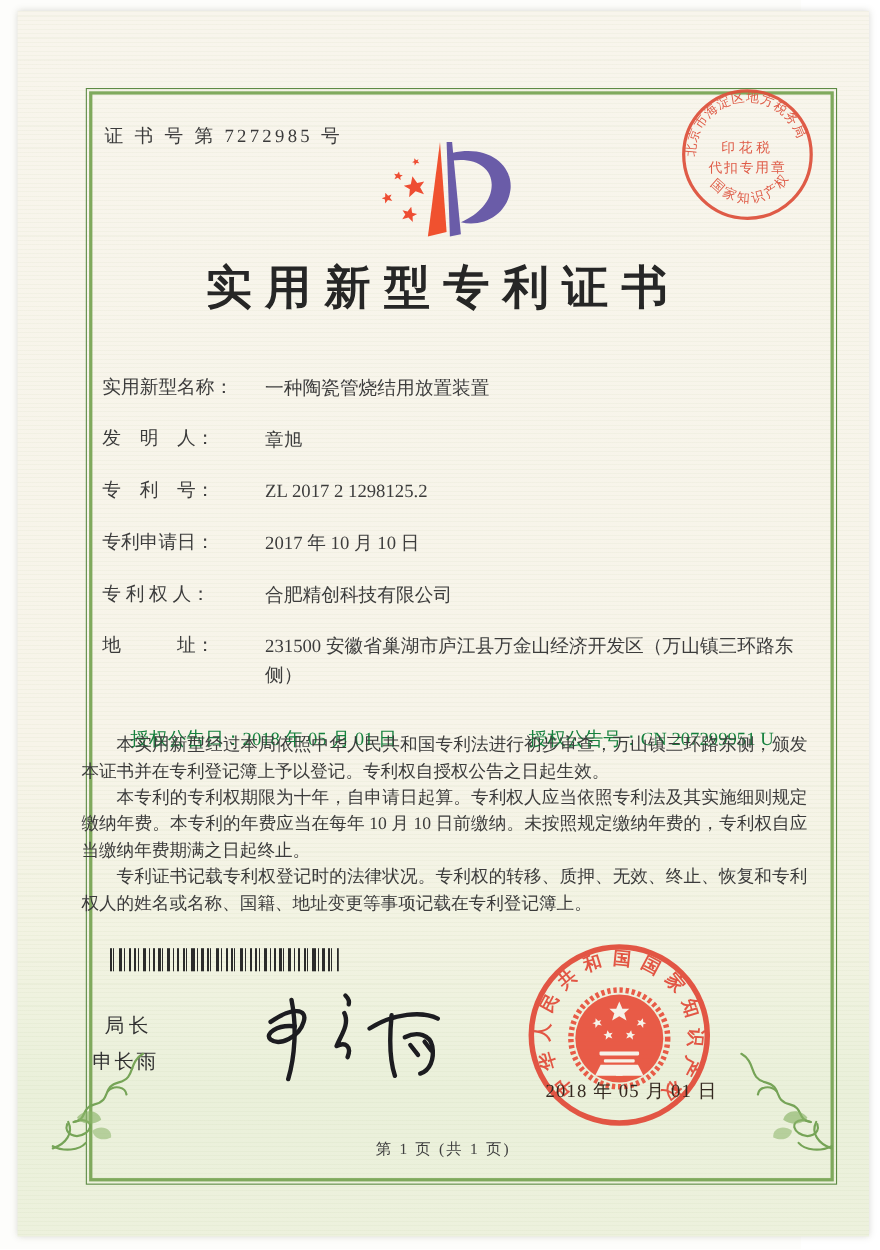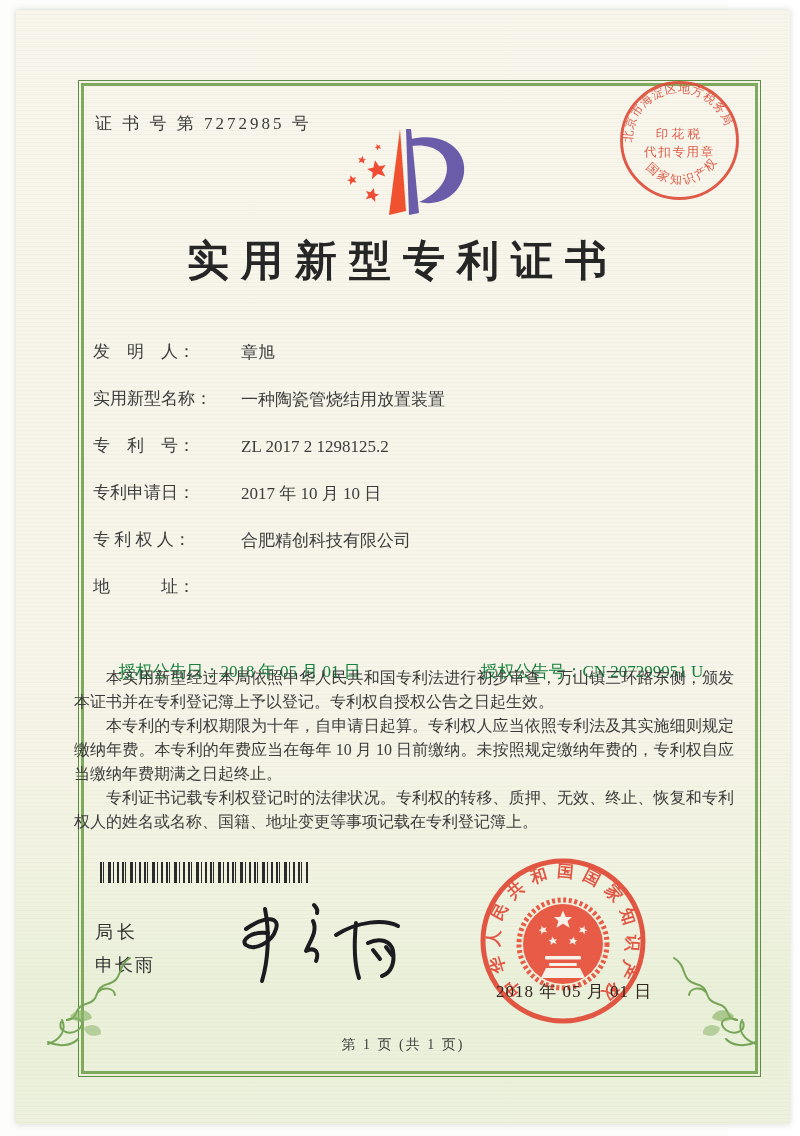--- a/index.html
+++ b/index.html
@@ -43,21 +43,21 @@
 
   .barcode { position:absolute; left:100px; top:862px; width:208px; height:21px;
     background:repeating-linear-gradient(90deg,
       #2b2b2b 0 2px, transparent 2px 3px,
       #2b2b2b 3px 4px, transparent 4px 8px,
       #2b2b2b 8px 11px, transparent 11px 13px,
       #2b2b2b 13px 14px, transparent 14px 17px,
       #2b2b2b 17px 19px, transparent 19px 22px); }
 
   .sig-title { position:absolute; left:95px; top:920px; font-size:18px; color:#333; letter-spacing:4px; }
-  .sig-name  { position:absolute; left:95px; top:953px; font-size:18px; color:#333; letter-spacing:2px;font-family:Liberation Serif, serif; }
+  .sig-name  { position:absolute; left:84px; top:953px; font-size:18px; color:#333; letter-spacing:2px;font-family:Liberation Serif, serif; }
   .signature-svg { position:absolute; left:218px; top:893px; }
 
   .seal { position:absolute; left:477px; top:856px; }
   .seal-date { position:absolute; left:496px; top:980px; font-size:17px; letter-spacing:1px;
     color:#33281f; z-index:5; }
 
   .footer { position:absolute; left:60px; top:1036px; width:686px; text-align:center;
     font-size:14px; color:#3f3f3f; letter-spacing:2px; }
 
   .flourish { position:absolute; z-index:2; }
@@ -126,41 +126,42 @@
       <textPath href="#stampArcBottom" startOffset="6">国家知识产权局</textPath>
     </text>
     <text x="55" y="53" text-anchor="middle" font-size="11" letter-spacing="3" fill="#dd4f3a" font-family="Liberation Serif,serif">印花税</text>
     <text x="55" y="69" text-anchor="middle" font-size="11" letter-spacing="1.5" fill="#dd4f3a" font-family="Liberation Serif,serif">代扣专用章</text>
   </svg>
 
   <div class="title">实用新型专利证书</div>
 
   <div class="fields">
     <div class="field-row">
+      <span class="field-label">实用新型名称：</span>
+      <span class="field-value">一种陶瓷管烧结用放置装置</span>
+    </div>
+    <div class="field-row">
       <span class="field-label">发　明　人：</span>
       <span class="field-value">章旭</span>
     </div>
     <div class="field-row">
-      <span class="field-label">实用新型名称：</span>
-      <span class="field-value">一种陶瓷管烧结用放置装置</span>
-    </div>
-    <div class="field-row">
       <span class="field-label">专　利　号：</span>
       <span class="field-value">ZL 2017 2 1298125.2</span>
     </div>
     <div class="field-row">
       <span class="field-label">专利申请日：</span>
       <span class="field-value">2017 年 10 月 10 日</span>
     </div>
     <div class="field-row">
       <span class="field-label">专 利 权 人：</span>
       <span class="field-value">合肥精创科技有限公司</span>
     </div>
     <div class="field-row">
       <span class="field-label">地　　　址：</span>
+      <span class="field-value">231500 安徽省巢湖市庐江县万金山经济开发区（万山镇三环路东侧）</span>
     </div>
   </div>
 
   <div class="grant-row">
     <span class="grant-left">
       <span>授权公告日：</span><span>2018 年 05 月 01 日</span>
     </span>
     <span class="grant-right">
       <span>授权公告号：</span><span>CN 207299951 U</span>
     </span>

